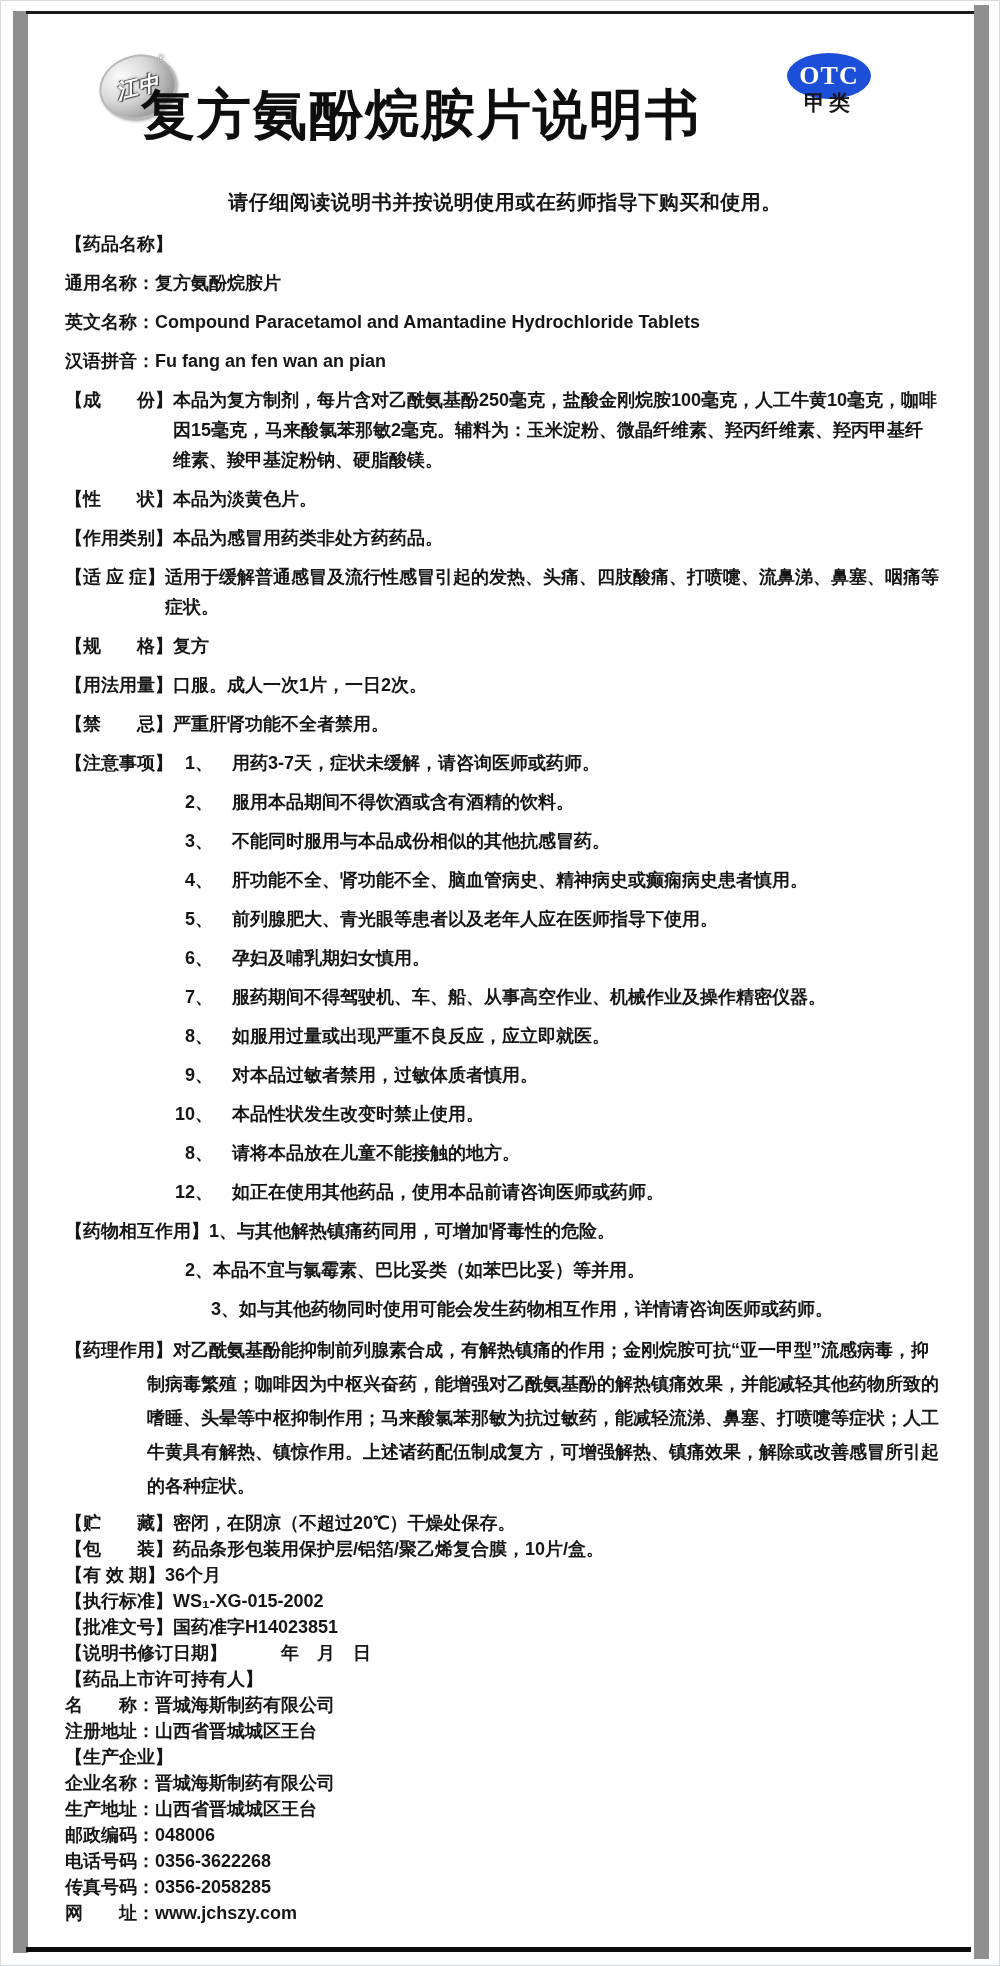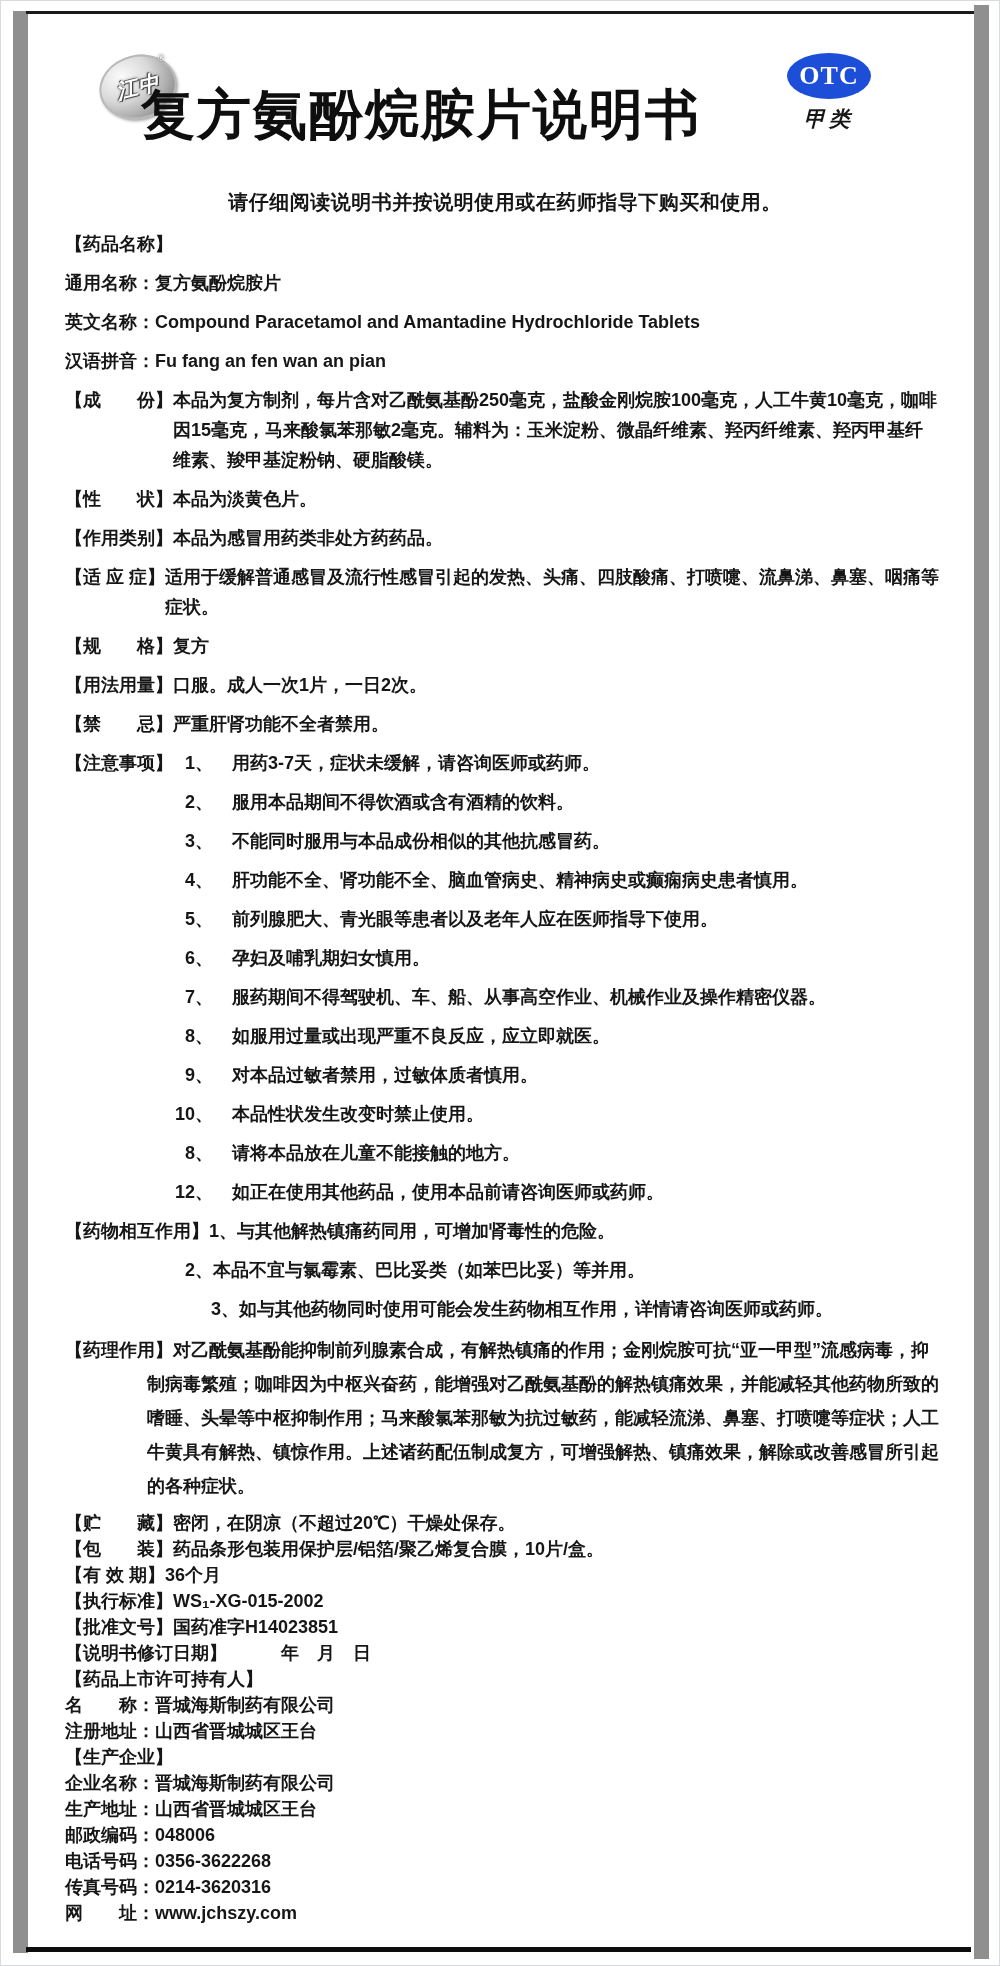--- a/index.html
+++ b/index.html
@@ -34,22 +34,22 @@
     font-size:54px;line-height:58px;font-weight:900;letter-spacing:2px;color:#0e0e0e;
     white-space:nowrap;
   }
   .otc{
     position:absolute;left:722px;top:24px;width:84px;height:46px;background:#1d4ed8;
     border-radius:50%;display:flex;align-items:center;justify-content:center;
   }
   .otc span{
     color:#fff;font-family:"Liberation Serif",serif;font-weight:700;font-size:26px;letter-spacing:1px;
   }
-  .otc-class{position:absolute;left:730px;top:76px;width:68px;text-align:center;
-    font-size:21px;letter-spacing:4px;font-style:italic;}
+  .otc-class{position:absolute;left:730px;top:60px;width:68px;text-align:center;
+    font-size:21px;letter-spacing:4px;}
   .subtitle{position:absolute;left:6px;right:0;top:160px;text-align:center;
     font-size:20px;letter-spacing:.5px;}
   
   .doc-body{font-size:18px;}
   .row{display:flex;line-height:30px;margin-bottom:9px;}
   .row.heading,.row.hang,.row.stair,.row.plain{display:block;}
   .row .lbl{white-space:pre;}
   .row .val{flex:1;display:block;}
   .row.kv .key{white-space:pre;}
   .row.hang{padding-left:82px;text-indent:-82px;line-height:34px;}
@@ -230,21 +230,21 @@
         <div class="row kv compact">
           <span class="key">邮政编码：</span>
           <span class="val">048006</span>
         </div>
         <div class="row kv compact">
           <span class="key">电话号码：</span>
           <span class="val">0356-3622268</span>
         </div>
         <div class="row kv compact">
           <span class="key">传真号码：</span>
-          <span class="val">0214-3620316</span>
+          <span class="val">0356-2058285</span>
         </div>
         <div class="row kv compact">
           <span class="key">网　　址：</span>
           <span class="val">www.jchszy.com</span>
         </div>
       </div>
   </div>
 </div>
 
 </body></html>

